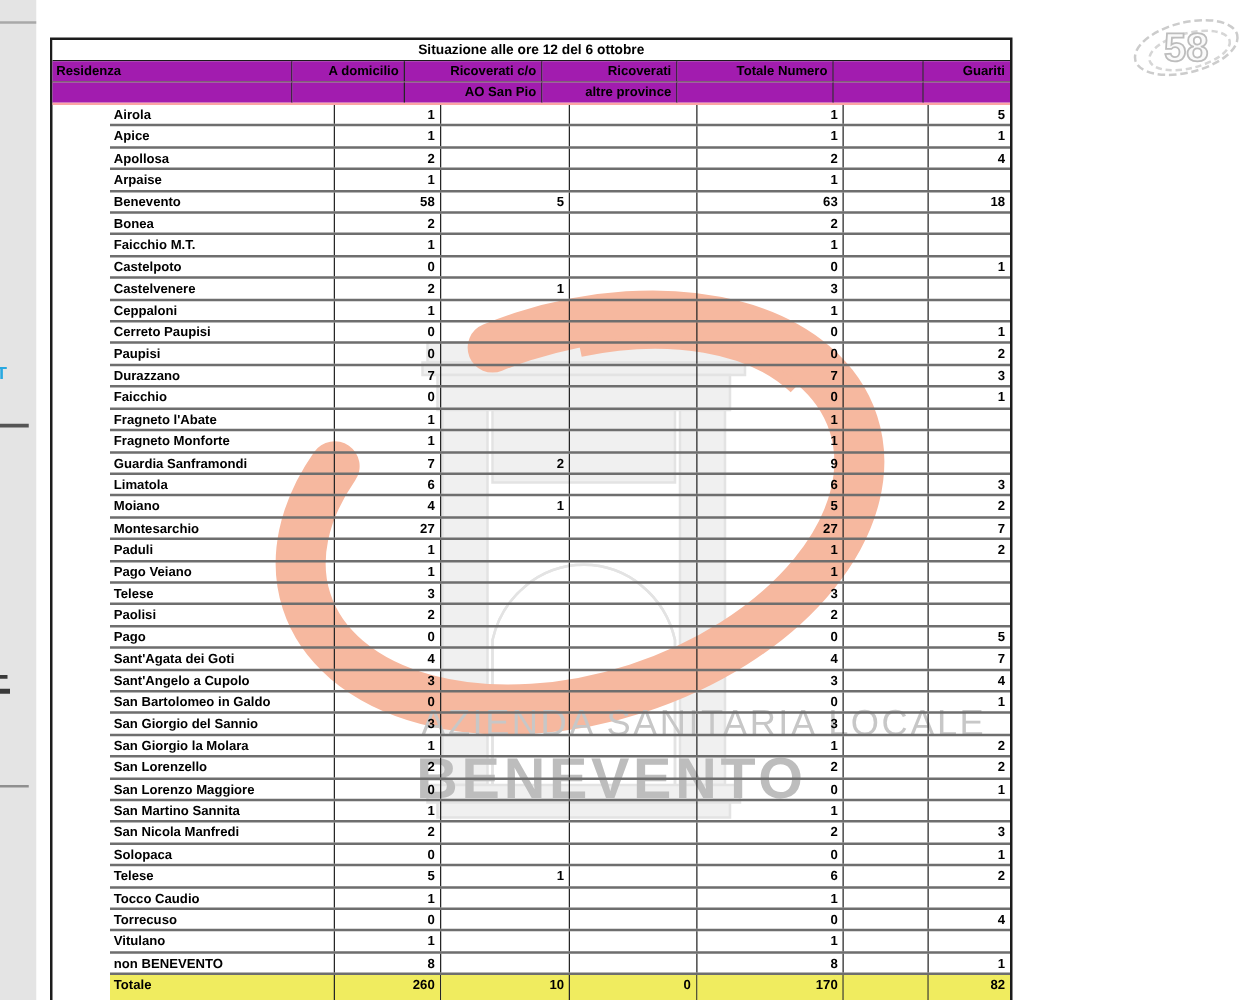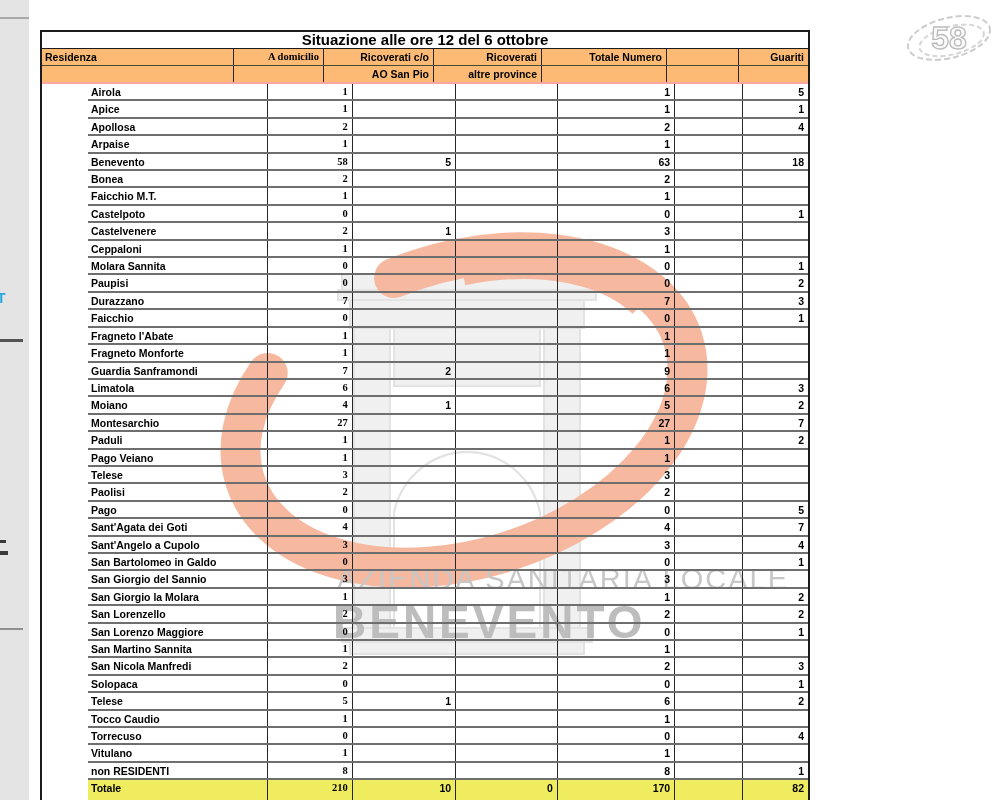--- a/index.html
+++ b/index.html
@@ -26,39 +26,39 @@
   .table-wrap{
     position:absolute;left:40px;top:30px;width:770px;
     border:2px solid #1c1c1c;background:#ffffff;box-sizing:border-box;
   }
   .wm{position:absolute;left:0;top:0;width:766px;height:635px;z-index:0;pointer-events:none;overflow:hidden;}
   .wm-line1{position:absolute;left:295px;top:531px;font-size:29px;letter-spacing:2px;color:#c7c7c7;white-space:nowrap;}
   .wm-line2{position:absolute;left:291px;top:563px;font-size:46px;font-weight:bold;letter-spacing:3px;color:#bdbdbd;white-space:nowrap;}
 
   .tbl{position:relative;z-index:1;}
   .title-row{
-    height:16px;line-height:16px;text-align:center;font-size:15px;font-weight:bold;color:#000;
+    height:16px;line-height:16px;text-align:center;font-size:11px;font-weight:bold;color:#000;
     border-bottom:1px solid #1c1c1c;background:#fff;
   }
   .hrow,.trow{display:flex;box-sizing:border-box;}
   .hrow{background:transparent;}
-  .hrow .tcell{background:#fdba74;font-weight:bold;}
+  .hrow .tcell{background:#a21caf;font-weight:bold;}
   .hrow.h1{height:17px;line-height:16px;border-bottom:1px solid #4a4a30;}
   .hrow.h2{height:18px;line-height:16px;border-bottom:2px solid #fca5a5;}
   .trow{height:17.42px;border-bottom:2px solid #6e6e6e;background:transparent;margin-left:46px;}
   .trow.total{height:20px;border-bottom:none;}
   .trow.total .tcell{background:#f0ec5f;}
   .tcell{
     box-sizing:border-box;border-right:1px solid #262626;
     font-size:10.5px;font-weight:bold;color:#000;
     padding:1px 4px 0 3px;overflow:hidden;white-space:nowrap;line-height:14px;
   }
   .tcell.num{text-align:right;}
   .c0{width:192px;}
-  .c1{width:90px;font-family:Liberation Serif, serif;}
+  .c1{width:90px;}
   .c2{width:110px;}
   .c3{width:108px;}
   .c4{width:125px;}
   .c5{width:72px;}
   .c6{width:69px;border-right:none;}
 </style>
 </head>
 <body>
 
 <div class="page">
@@ -216,21 +216,21 @@
           <div class="trow">
             <div class="tcell c0">Ceppaloni</div>
             <div class="tcell c1 num">1</div>
             <div class="tcell c2 num"></div>
             <div class="tcell c3 num"></div>
             <div class="tcell c4 num">1</div>
             <div class="tcell c5 num"></div>
             <div class="tcell c6 num"></div>
           </div>
           <div class="trow">
-            <div class="tcell c0">Molara Sannita</div>
+            <div class="tcell c0">Cerreto Paupisi</div>
             <div class="tcell c1 num">0</div>
             <div class="tcell c2 num"></div>
             <div class="tcell c3 num"></div>
             <div class="tcell c4 num">0</div>
             <div class="tcell c5 num"></div>
             <div class="tcell c6 num">1</div>
           </div>
           <div class="trow">
             <div class="tcell c0">Paupisi</div>
             <div class="tcell c1 num">0</div>
@@ -477,31 +477,31 @@
           <div class="trow">
             <div class="tcell c0">Vitulano</div>
             <div class="tcell c1 num">1</div>
             <div class="tcell c2 num"></div>
             <div class="tcell c3 num"></div>
             <div class="tcell c4 num">1</div>
             <div class="tcell c5 num"></div>
             <div class="tcell c6 num"></div>
           </div>
           <div class="trow">
-            <div class="tcell c0">non RESIDENTI</div>
+            <div class="tcell c0">non BENEVENTO</div>
             <div class="tcell c1 num">8</div>
             <div class="tcell c2 num"></div>
             <div class="tcell c3 num"></div>
             <div class="tcell c4 num">8</div>
             <div class="tcell c5 num"></div>
             <div class="tcell c6 num">1</div>
           </div>
           <div class="trow total">
             <div class="tcell c0">Totale</div>
-            <div class="tcell c1 num">210</div>
+            <div class="tcell c1 num">260</div>
             <div class="tcell c2 num">10</div>
             <div class="tcell c3 num">0</div>
             <div class="tcell c4 num">170</div>
             <div class="tcell c5 num"></div>
             <div class="tcell c6 num">82</div>
           </div>
         </div>
     </div>
   </div>
 

